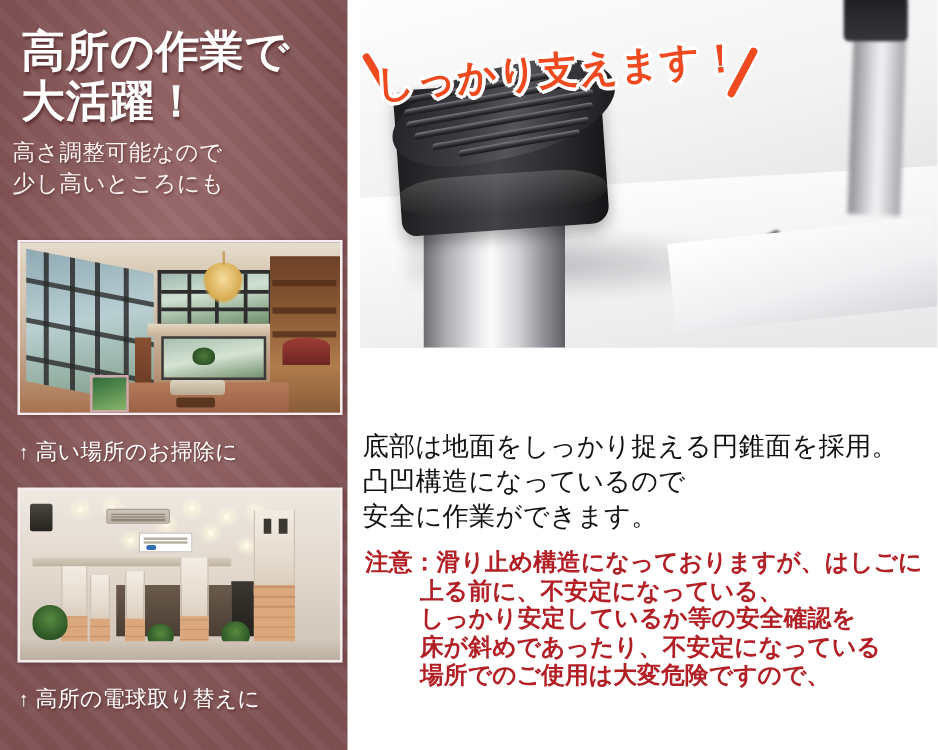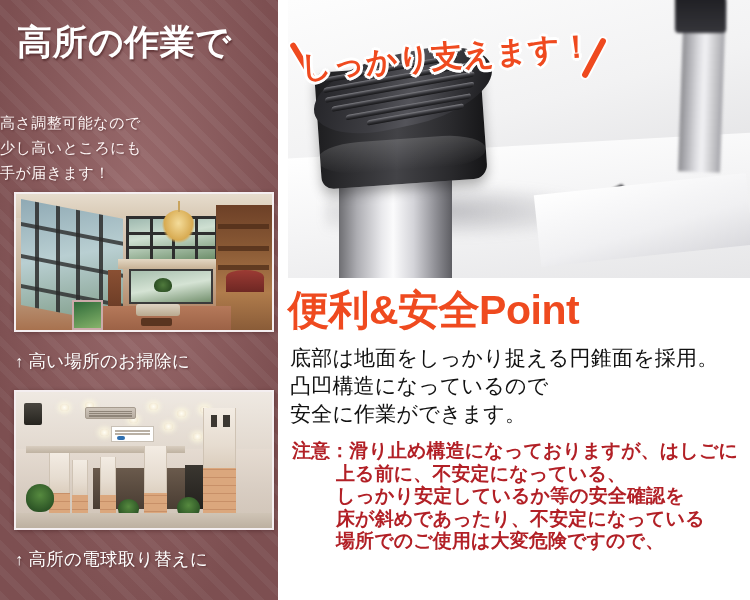--- a/index.html
+++ b/index.html
@@ -31,22 +31,22 @@
 
   #headline {
     position:absolute; left:17px; top:22px; width:250px;
     color:#ffffff; font-weight:bold;
     font-size:35px; line-height:40px; letter-spacing:0.5px;
     text-shadow:1px 2px 2px rgba(60,20,22,0.55);
   }
   #headline .l2 { display:block; }
 
   #subhead {
-    position:absolute; left:0; top:110px; width:252px;
-    color:#fdf4f4; font-size:15px; line-height:25px; letter-spacing:0.5px;
+    position:absolute; left:10px; top:110px; width:252px;
+    color:#fdf4f4; font-size:18px; line-height:25px; letter-spacing:0.5px;
     text-shadow:1px 1px 2px rgba(60,20,22,0.45);
   }
   #subhead span { display:block; }
 
   .photo {
     position:absolute; left:14px; width:260px; height:140px;
     border:2px solid #f4eef0; overflow:hidden;
     box-shadow:0 1px 4px rgba(40,10,12,0.35);
   }
   #photo-atrium { top:192px; }
@@ -227,26 +227,26 @@
 </head>
 <body>
 
 <div id="page">
 
   <div id="left-panel">
     <div class="lp-inner">
 
       <div id="headline">
         <span class="l1">高所の作業で</span>
+        <span class="l2">大活躍！</span>
       </div>
 
       <div id="subhead">
         <span>高さ調整可能なので</span>
         <span>少し高いところにも</span>
-        <span>手が届きます！</span>
       </div>
 
       <div class="photo" id="photo-atrium">
         <div class="sc atrium">
           <div class="a-ceiling"></div>
           <div class="a-winL">
             <div class="mull" style="left:14%"></div>
               <div class="mull" style="left:34%"></div>
             <div class="mull" style="left:54%"></div>
               <div class="mull" style="left:76%"></div>
@@ -361,21 +361,20 @@
       <div class="pp-rib" style="left:18%;top:70%;width:70%;transform:rotate(2deg)"></div>
       <div class="pp-rib" style="left:30%;top:83%;width:54%;transform:rotate(2deg)"></div>
     </div>
     <div class="pp-caprim"></div>
   </div>
 
   <div class="slash" id="slash-left"></div>
   <div id="support-headline">しっかり支えます！</div>
   <div class="slash" id="slash-right"></div>
 
-  <div id="point-title">便利&amp;安全Point</div>
 
   <div id="point-body">
     <span>底部は地面をしっかり捉える円錐面を採用。</span>
     <span>凸凹構造になっているので</span>
     <span>安全に作業ができます。</span>
   </div>
 
   <div id="warning">
     <span class="wline">注意：滑り止め構造になっておりますが、はしごに</span>
     <span class="wline ind">上る前に、不安定になっている、</span>

